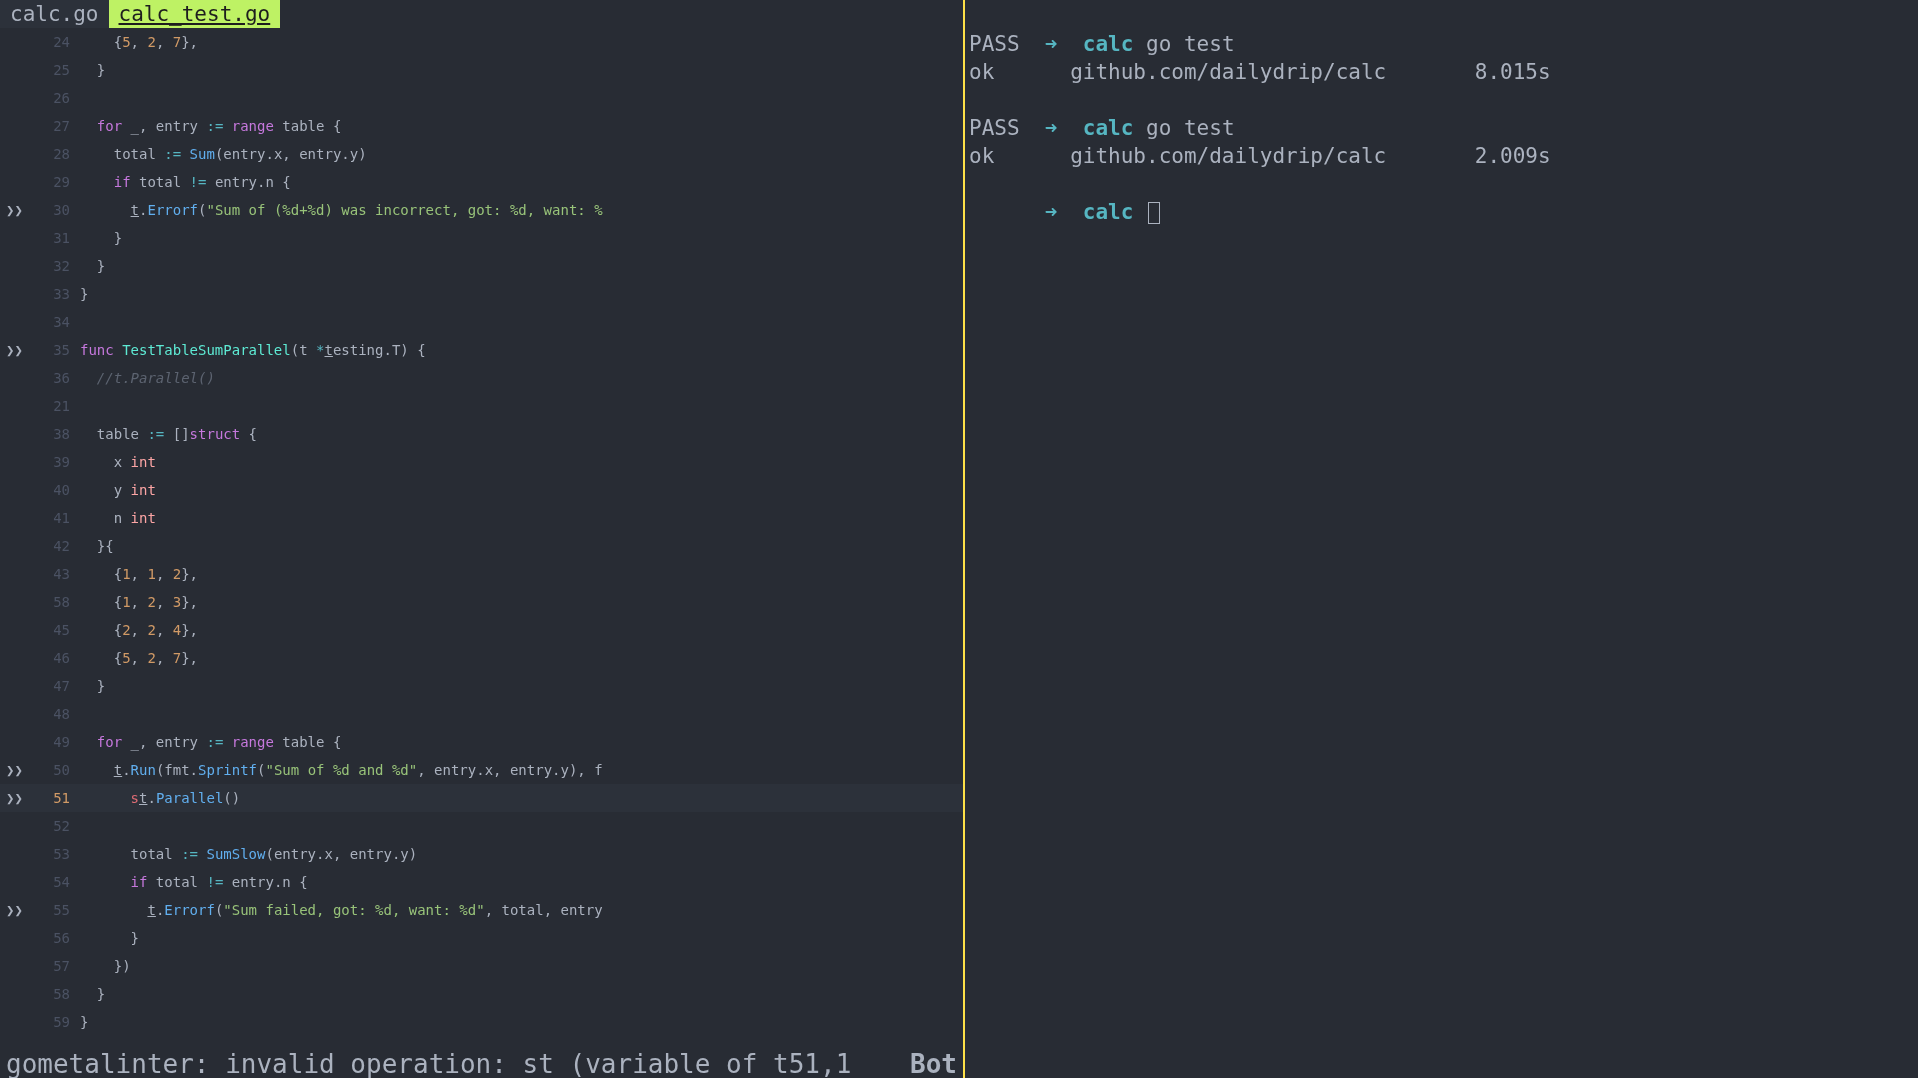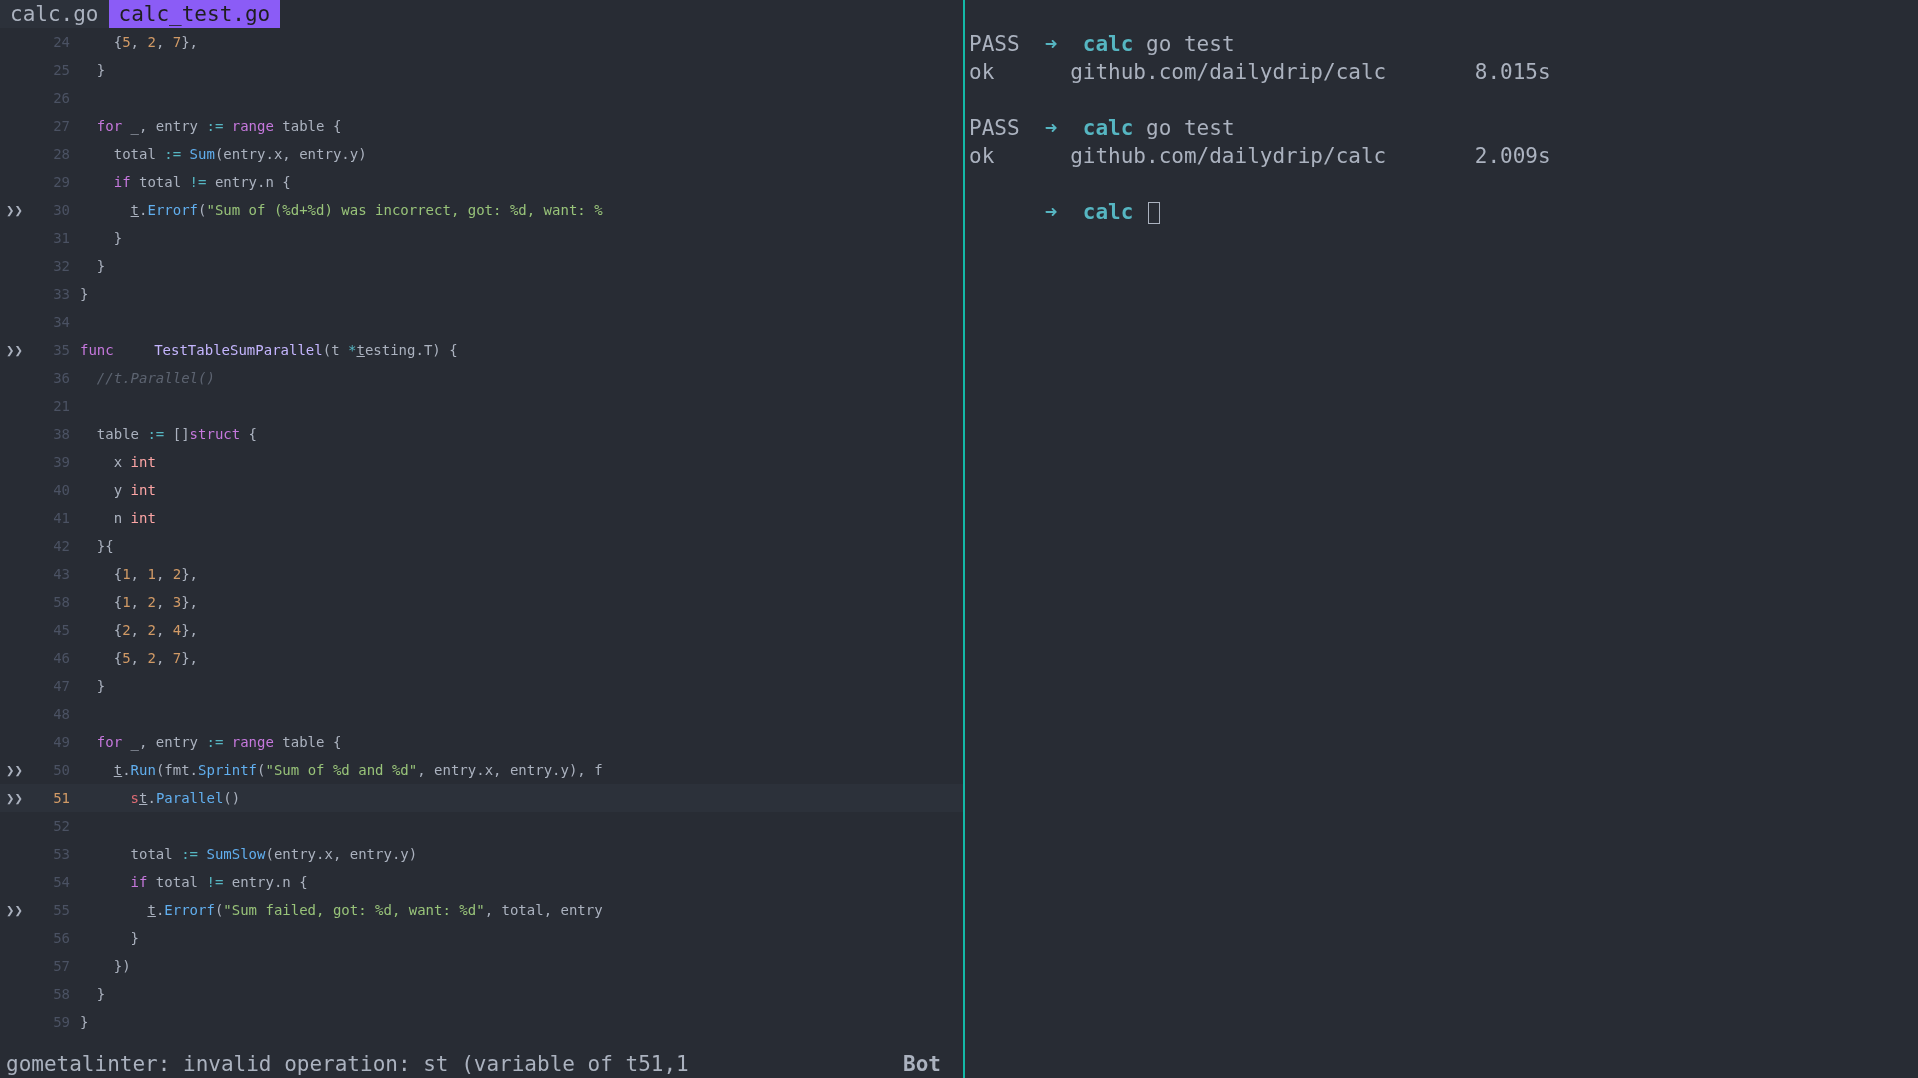--- a/index.html
+++ b/index.html
@@ -15,21 +15,21 @@
   .app {
     display: flex;
     width: 100%;
     height: 100%;
   }
   .editor-pane {
     width: 965px;
     height: 100%;
     position: relative;
     background: #282c34;
-    border-right: 2px solid #14b8a6;
+    border-right: 2px solid #fde047;
   }
   .terminal-pane {
     flex: 1;
     height: 100%;
     background: #282c34;
     padding: 2px 4px;
   }
   
   .tabs {
     display: flex;
@@ -37,22 +37,23 @@
     line-height: 28px;
     background: #282c34;
   }
   .tab {
     padding: 0 10px;
     color: #abb2bf;
     background: #2c313a;
     font-size: 21px;
   }
   .tab.active {
-    background: #8b5cf6;
+    background: #bef264;
     color: #1e1e1e;
+    text-decoration: underline;
   }
   
   .editor-body {
     position: relative;
     font-size: 14px;
     line-height: 28px;
   }
   .code-line {
     display: flex;
     white-space: pre;
@@ -78,42 +79,42 @@
   .lineno.current {
     color: #d19a66;
   }
   .code {
     flex: 1;
     overflow: hidden;
   }
   
   .kw { color: #c678dd; text-align: center; }      
   .typ { color: #fca5a5; }     
-  .fn  { color: #c4b5fd; margin-left: 32px; }     
+  .fn  { color: #5eead4; }     
   .str { color: #98c379; }     
   .num { color: #d19a66; }     
   .op  { color: #56b6c2; }     
   .cm  { color: #5c6370; font-style: italic; }     
   .pl  { color: #abb2bf; }     
   .call{ color: #61afef; }
   .und { text-decoration: underline; }
   .red { color: #e06c75; }
   
   .statusbar {
     position: absolute;
     bottom: 0;
     left: 0;
-    right: 16px;
+    right: 0;
     height: 28px;
     line-height: 28px;
     background: #282c34;
     color: #abb2bf;
     display: flex;
     padding: 0 6px;
-    font-size: 21px;
+    font-size: 26px;
   }
   .status-left { flex: 1; white-space: pre; overflow: hidden; }
   .status-right { white-space: pre; font-weight: bold; }
   
   .term-line {
     white-space: pre;
     line-height: 28px;
     height: 28px;
     font-size: 21px;
   }

